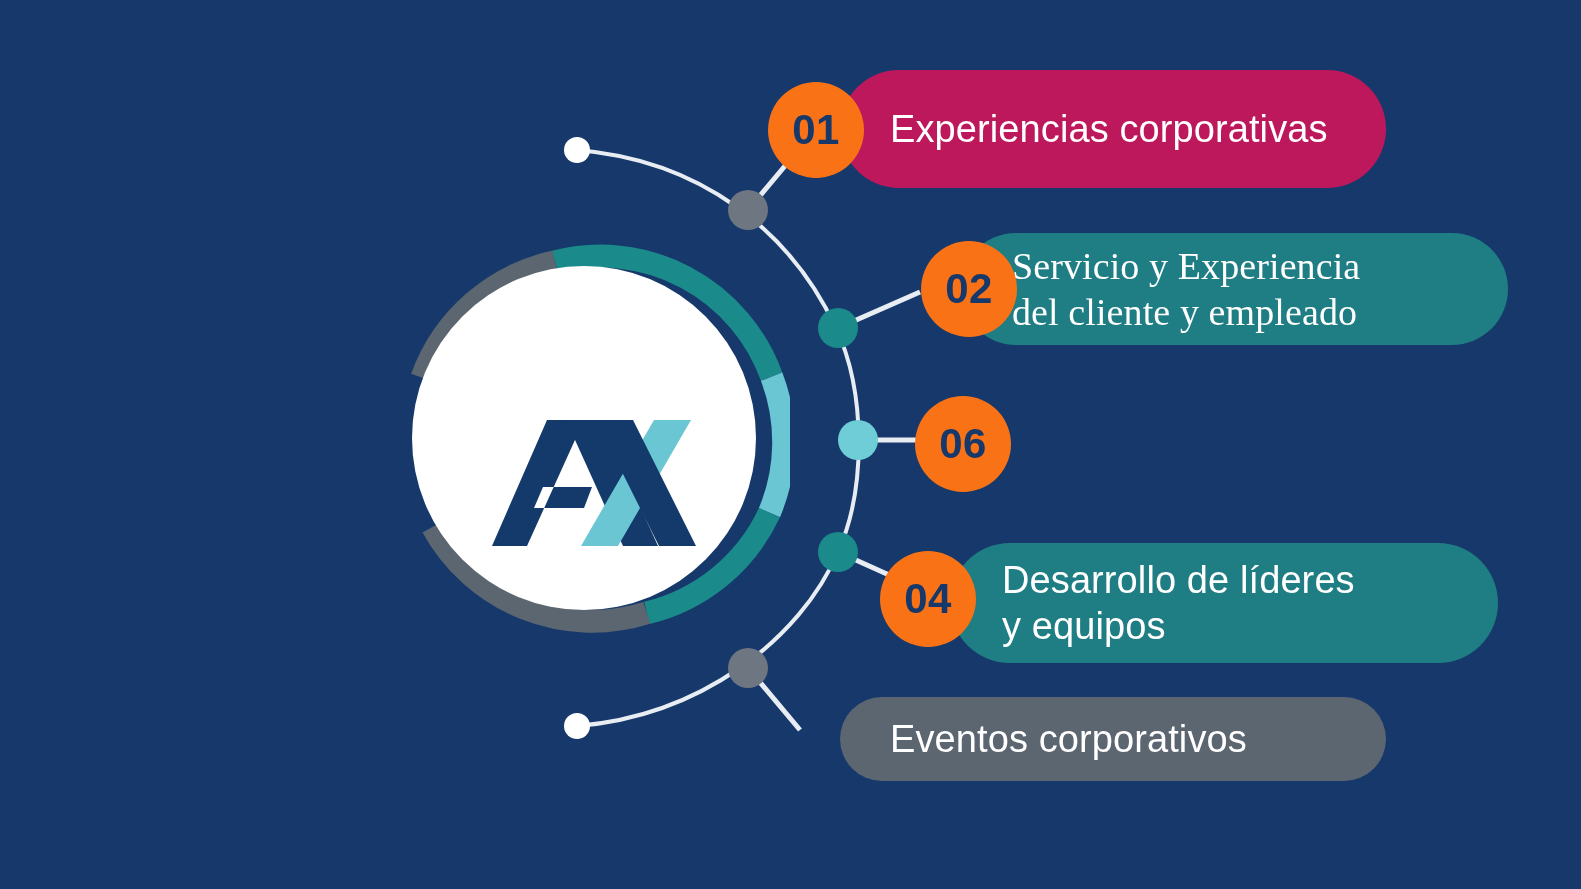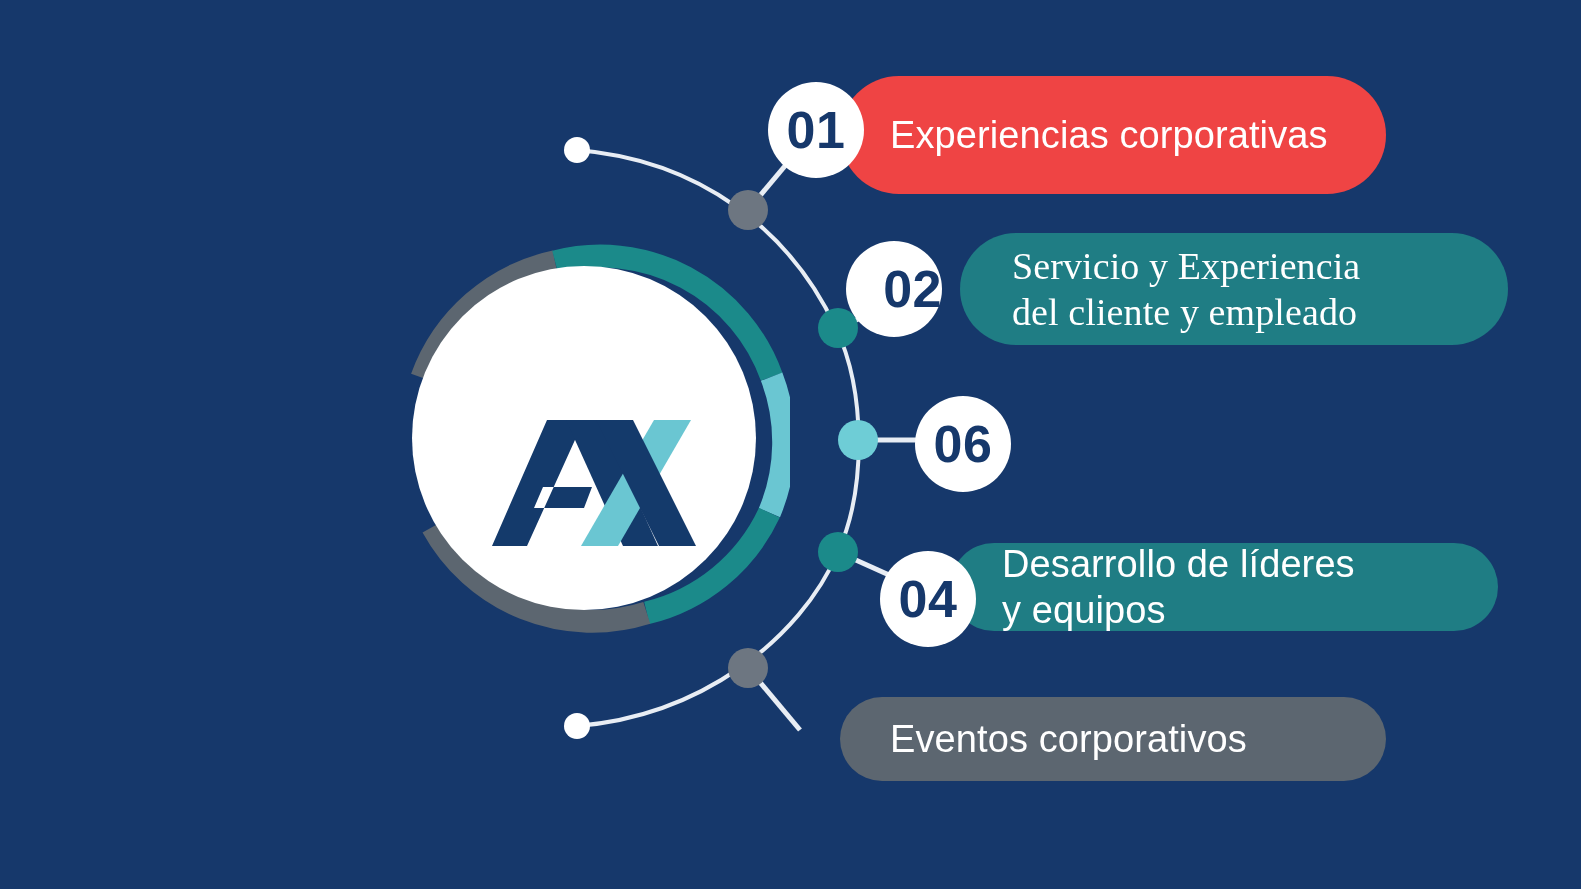--- a/index.html
+++ b/index.html
@@ -40,26 +40,26 @@
     font-weight: 400;
     white-space: pre-line;
     letter-spacing: 0.1px;
   }
   
   .badge {
     position: absolute;
     width: 96px;
     height: 96px;
     border-radius: 50%;
-    background: #ffffff;
+    background: #f97316;
     display: flex;
     align-items: center;
     justify-content: center;
     color: #16386b;
-    font-size: 52px;
+    font-size: 42px;
     font-weight: 700;
     letter-spacing: 0.5px;
     z-index: 5;
   }
   
   #logo-wrap {
     position: absolute;
     left: 396px;
     top: 243px;
     width: 394px;
@@ -116,40 +116,40 @@
       <path d="M 96 303 L 131 303 L 188 177 L 170 177 L 151 177 Z
                M 147 244 L 196 244 L 188 265 L 138 265 Z" fill="#143a6b"></path>
       <path d="M 170 177 L 205 177 L 262 303 L 227 303 Z" fill="#143a6b"></path>
 
       <path d="M 258 177 L 295 177 L 222 303 L 185 303 Z" fill="#6ac6d2"></path>
 
       <path d="M 200 177 L 237 177 L 300 303 L 263 303 Z" fill="#143a6b"></path>
     </svg>
   </div>
 
-  <div class="pill" style="left:840px; top:76px; width:546px; height:118px; background:#ef4444; padding-left:50px;">
+  <div class="pill" style="left:840px; top:70px; width:546px; height:118px; background:#be185d; padding-left:50px;">
     <div class="pill-text" style="color:#ffffff;">Experiencias corporativas</div>
   </div>
   <div class="badge" style="left:768px; top:82px;">
     <span>01</span>
   </div>
 
   <div class="pill" style="left:960px; top:233px; width:548px; height:112px; background:#1f7d84; padding-left:52px;">
     <div class="pill-text" style="color:#ffffff;font-family:Liberation Serif, serif;">Servicio y Experiencia
 del cliente y empleado</div>
   </div>
-  <div class="badge" style="left:846px; top:241px;justify-content:flex-end;">
+  <div class="badge" style="left:921px; top:241px;">
     <span>02</span>
   </div>
 
   <div class="badge" style="left:915px; top:396px;">
     <span>06</span>
   </div>
 
-  <div class="pill" style="left:950px; top:543px; width:548px; height:88px; background:#1f7d84; padding-left:52px;">
+  <div class="pill" style="left:950px; top:543px; width:548px; height:120px; background:#1f7d84; padding-left:52px;">
     <div class="pill-text" style="color:#ffffff;">Desarrollo de líderes
 y equipos</div>
   </div>
   <div class="badge" style="left:880px; top:551px;">
     <span>04</span>
   </div>
 
   <div class="pill" style="left:840px; top:697px; width:546px; height:84px; background:#5c6670; padding-left:50px;">
     <div class="pill-text" style="color:#ffffff;">Eventos corporativos</div>
   </div>

